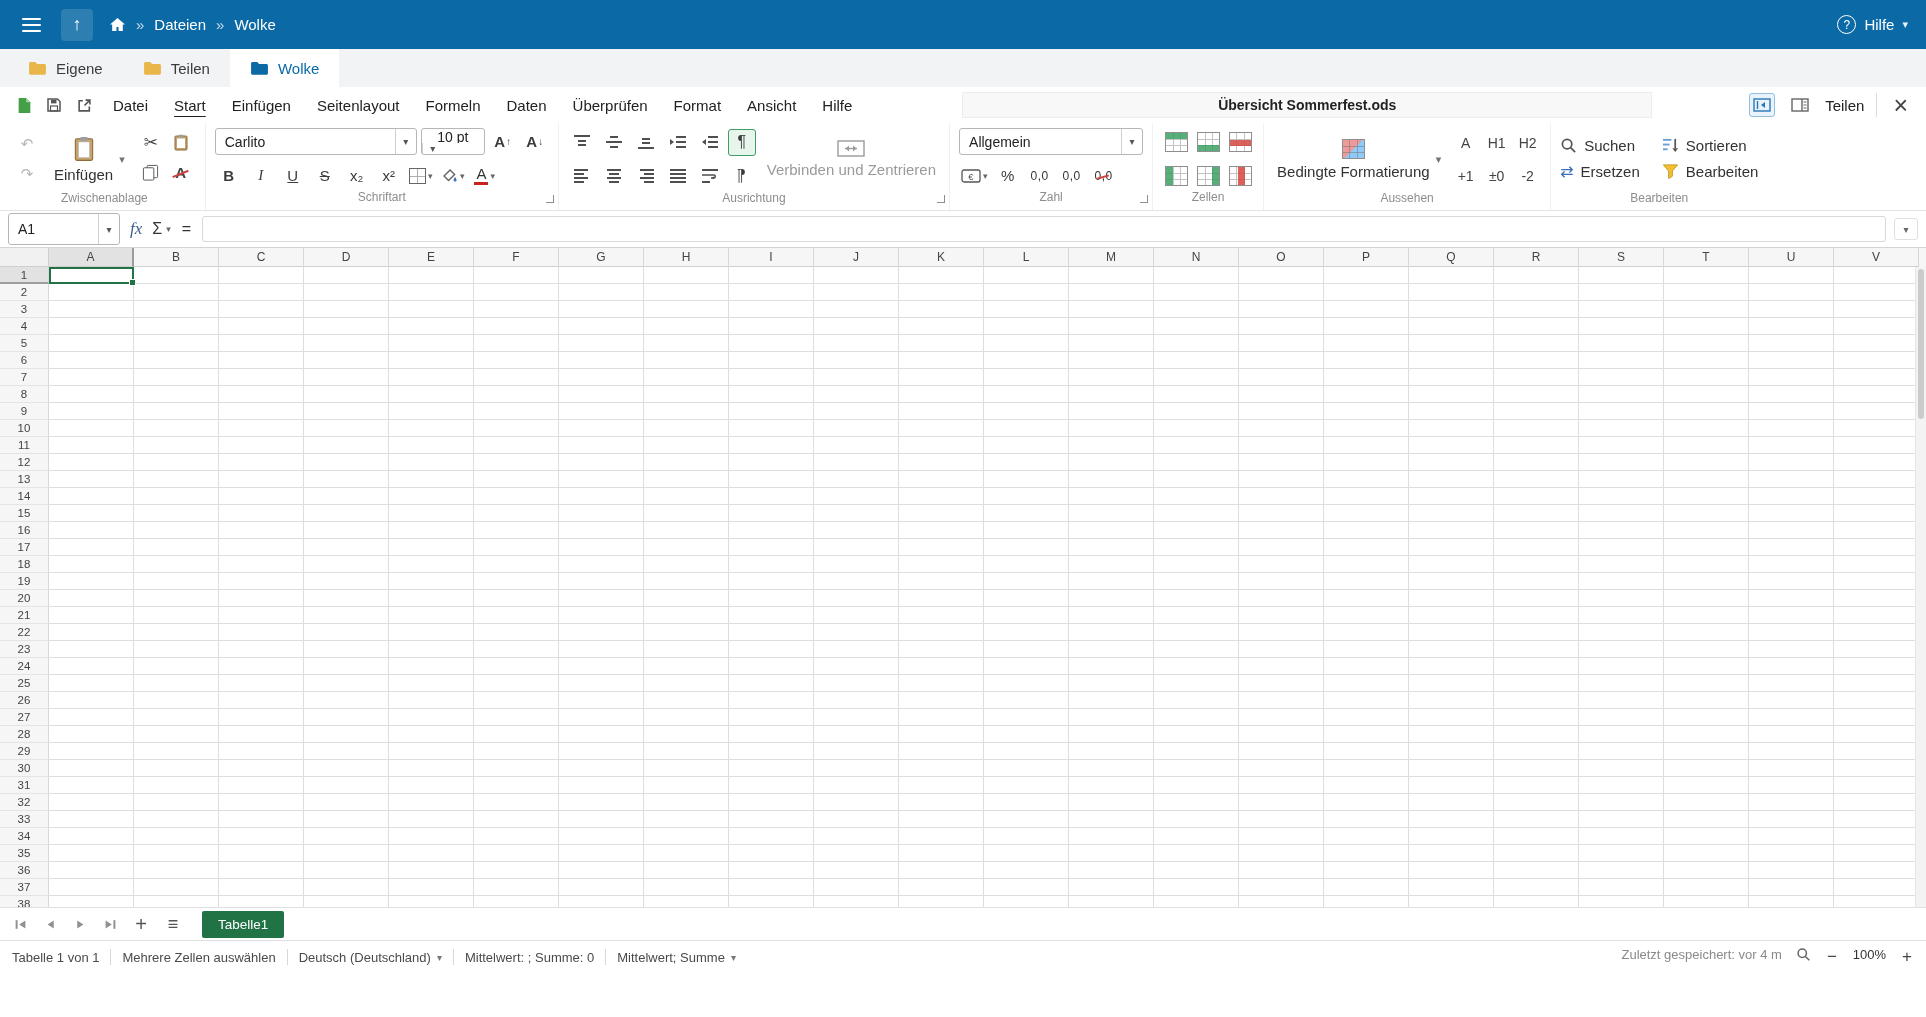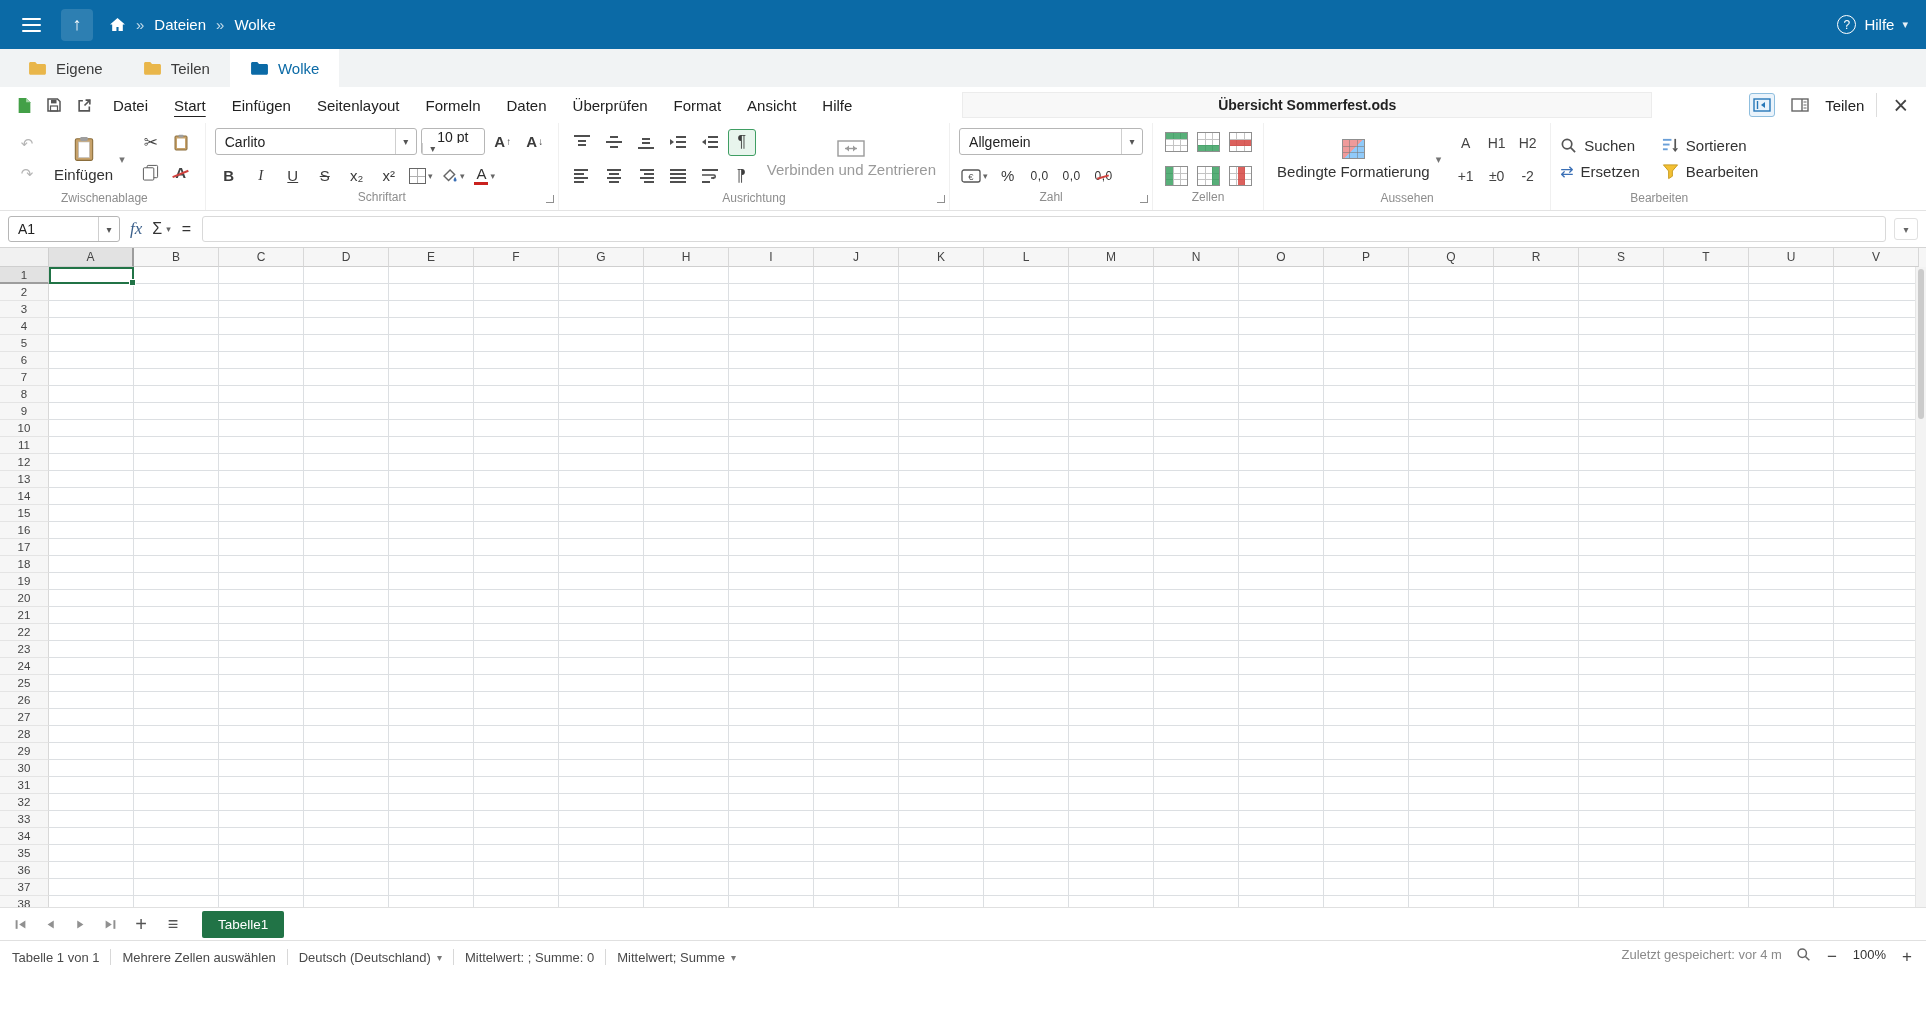--- a/index.html
+++ b/index.html
@@ -113,21 +113,21 @@
   .cf-icn::after{content:"";position:absolute;inset:0;background-image:
     repeating-linear-gradient(to right,transparent 0 6.5px,rgba(120,120,120,.55) 6.5px 7.5px),
     repeating-linear-gradient(to bottom,transparent 0 5.6px,rgba(120,120,120,.55) 5.6px 6.6px);}
   .chip{min-width:27px;height:26px;display:flex;align-items:center;justify-content:center;font-size:14px;color:#444;border-radius:3px;}
   .edit-grid{display:grid;grid-template-columns:auto auto;gap:8px 22px;align-items:center;}
   .edit-btn{display:flex;align-items:center;gap:7px;font-size:15px;color:#333;white-space:nowrap;}
   .swap-g{font-size:16px;color:#3a6fb5;}
 
   
   .formulabar{height:37px;flex:0 0 37px;display:flex;align-items:center;padding:0 8px;gap:8px;background:#fff;border-bottom:1px solid #d4d4d4;}
-  .name-box{width:112px;height:26px;}
+  .name-box{width:112px;height:32px;}
   .fx{font-family:"Liberation Serif",serif;font-style:italic;font-size:17px;color:#3a5f8a;padding:0 2px;}
   .sigma-btn{display:flex;align-items:center;gap:2px;font-size:16px;color:#333;}
   .equals{font-size:16px;color:#333;padding:0 3px;}
   .formula-input{flex:1;height:26px;border:1px solid #d9d9d9;border-radius:3px;background:#fff;font-size:14px;color:#222;padding:0 8px;display:flex;align-items:center;}
   .fb-expand{width:24px;height:22px;border:1px solid #e0e0e0;border-radius:3px;display:flex;align-items:center;justify-content:center;font-size:10px;color:#666;}
 
   
   .grid-wrap{flex:1 1 auto;position:relative;display:flex;flex-direction:column;overflow:hidden;background:#fff;}
   .grid-head{height:19px;flex:0 0 19px;display:flex;background:var(--hdr-bg);}
   .corner{width:49px;flex:0 0 49px;background:#f1f1f1;border-right:1px solid var(--hdr-border);border-bottom:1px solid var(--hdr-border);}

